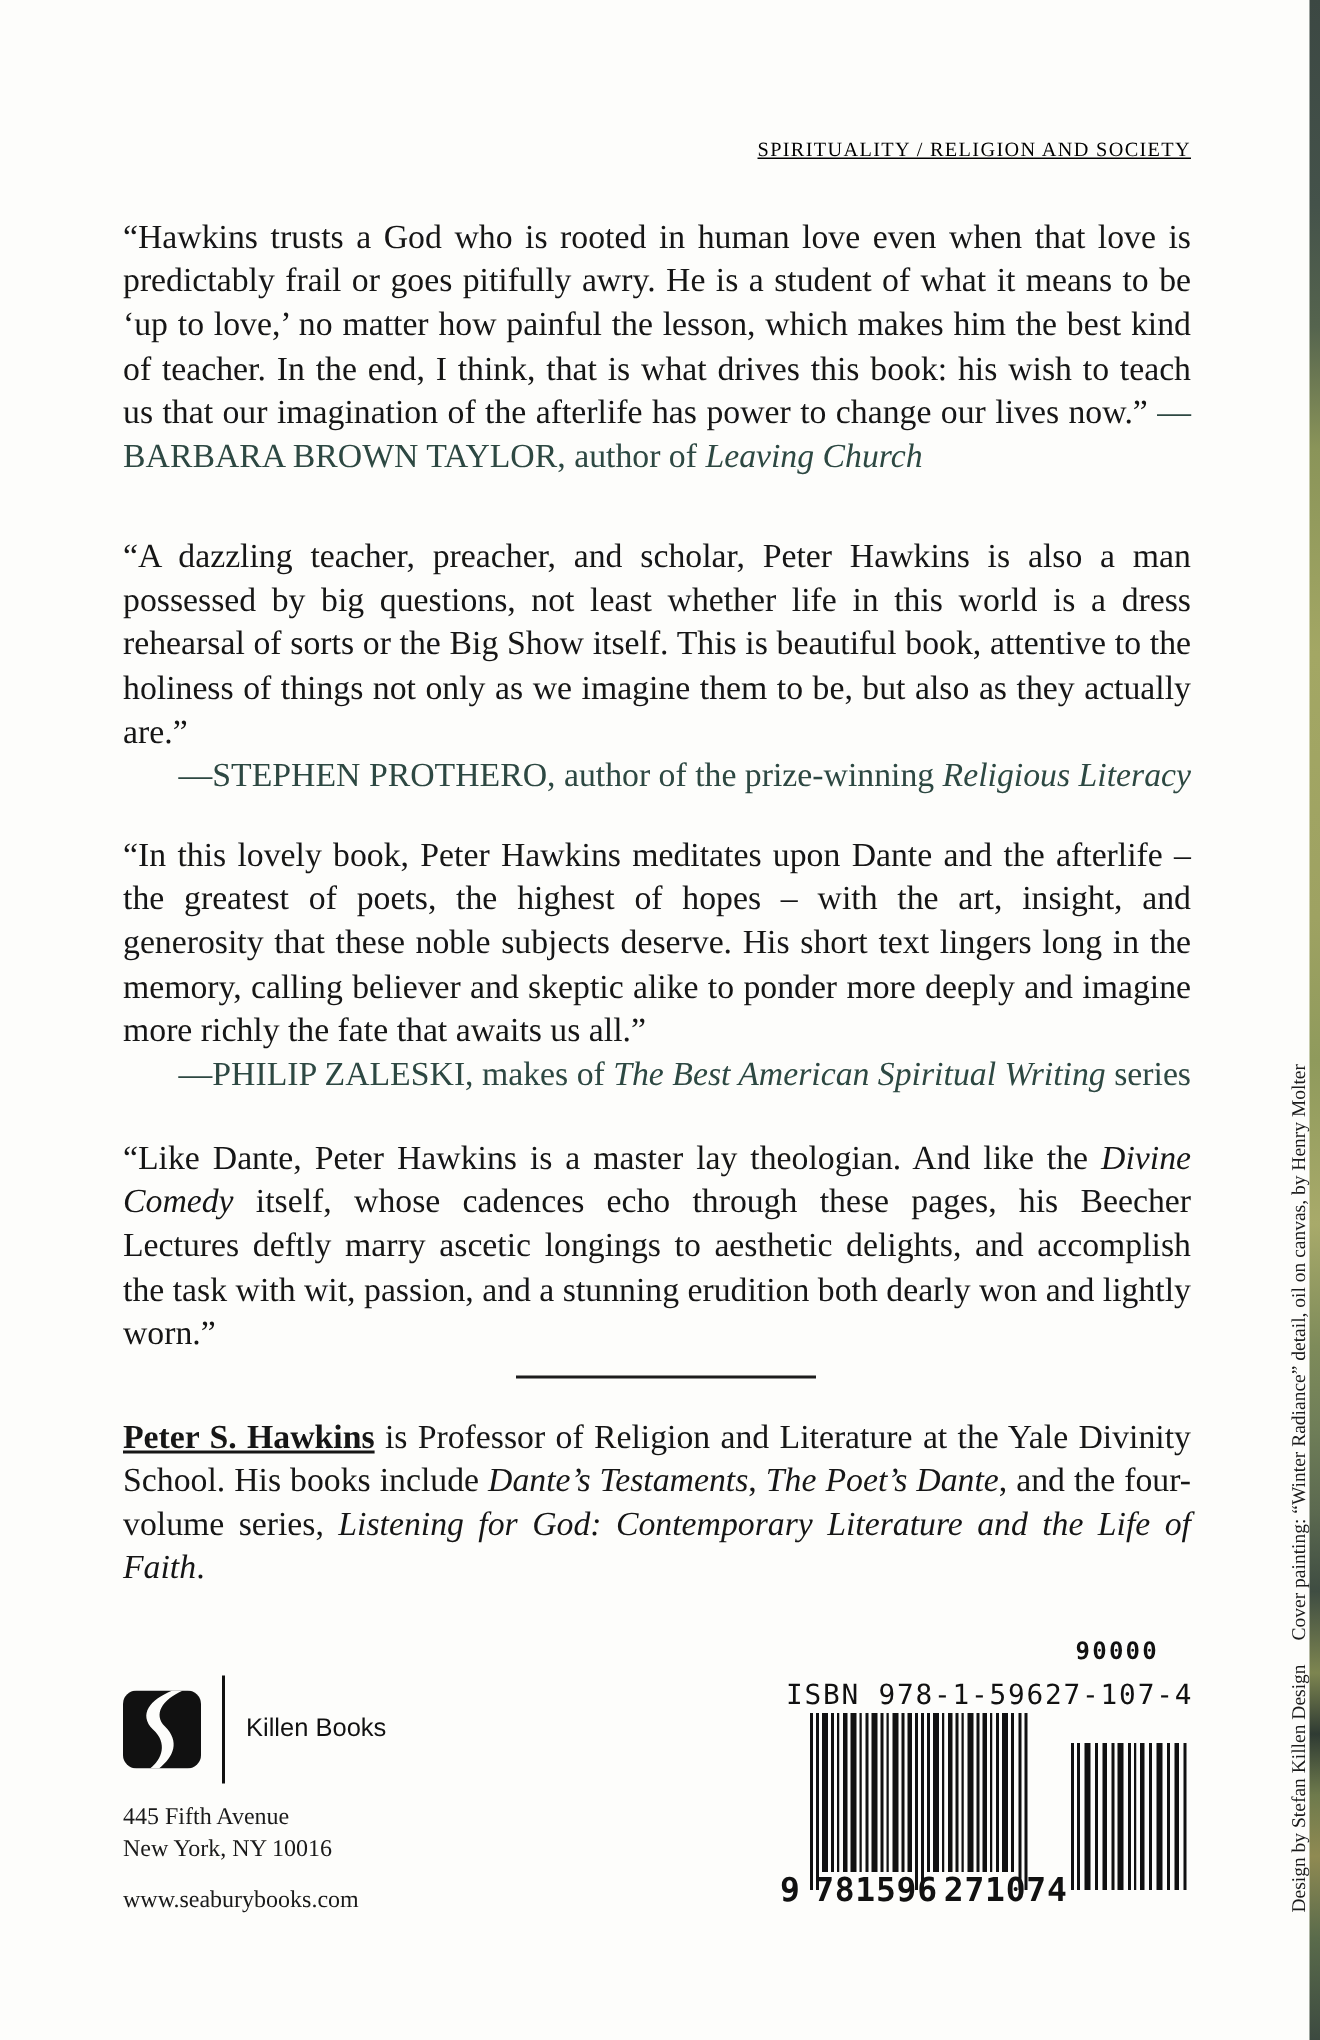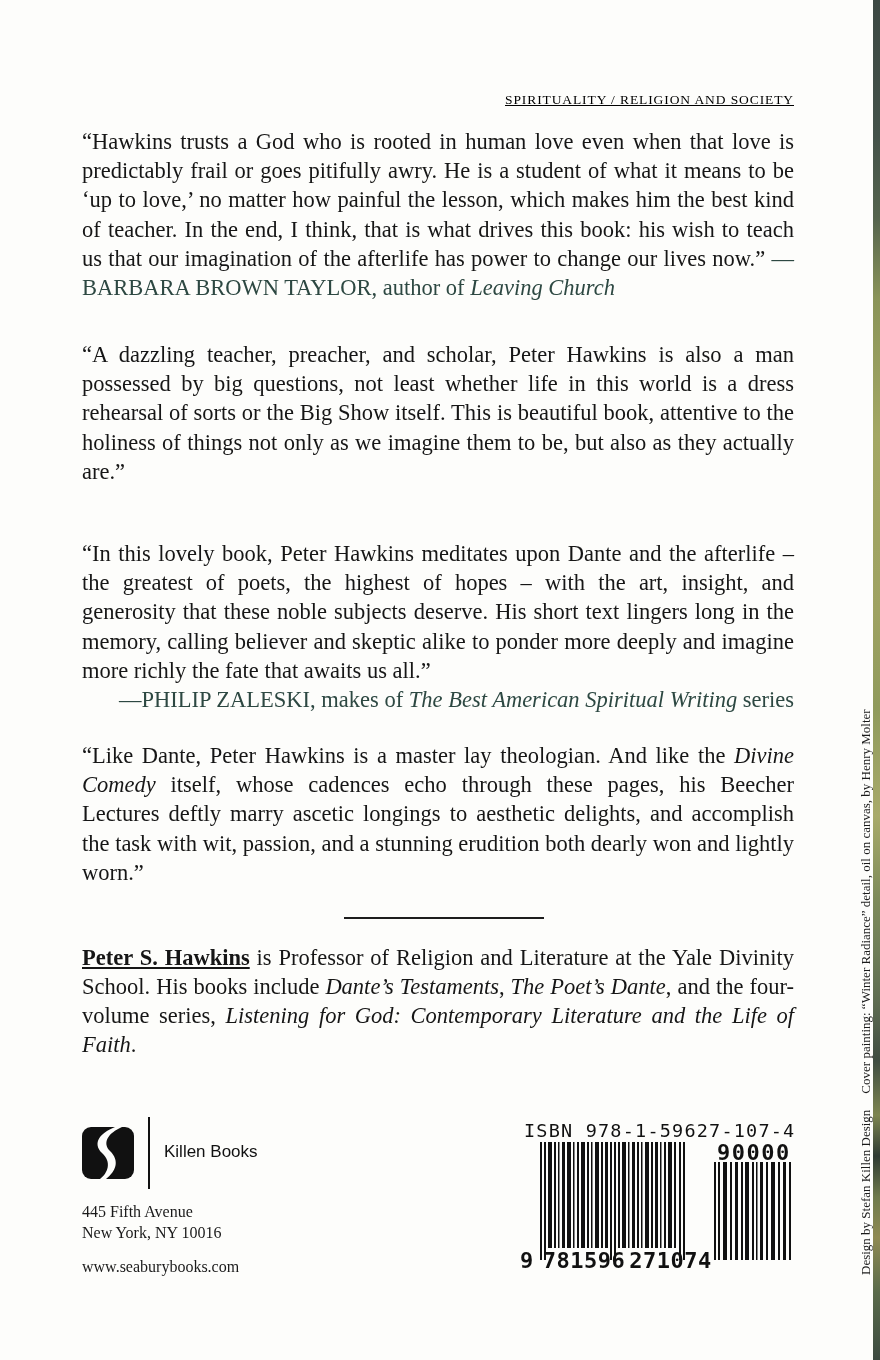--- a/index.html
+++ b/index.html
@@ -20,20 +20,21 @@
   .category {
     position: absolute; top: 92px; right: 86px;
     font-size: 13.5px; letter-spacing: 0.9px; color: #000000;
     text-transform: uppercase;
     text-decoration: underline;
   }
   .quote {
     position: absolute; left: 82px; width: 712px;
     font-size: 22.5px; line-height: 29.2px; text-align: justify;
     color: #161616;
+    margin-top: 16px;
   }
   .quote .attr { color: #2d4842; }
   .quote .attr-line { display: block; text-align: right; color: #2d4842; }
   .q1 { top: 127px; }
   .q2 { top: 340px; }
   .q3 { top: 539px; }
   .q4 { top: 741px; }
   .q4 .attr { float: right; }
   em { font-style: italic; }
   .separator {
@@ -69,23 +70,23 @@
   .barcode-main { position: absolute; left: 540px; top: 1142px; width: 146px; height: 118px; }
   .barcode-addon { position: absolute; left: 714px; top: 1162px; width: 78px; height: 98px; }
   .barcode-digits {
     position: absolute; left: 520px; top: 1248px;
     font-family: "DejaVu Sans Mono", "Liberation Mono", monospace;
     font-size: 22px; font-weight: bold; color: #111; letter-spacing: 0.5px;
   }
   .barcode-digits .lead { margin-right: 9px; }
   .barcode-digits .grp2 { margin-left: 4px; }
   .addon-digits {
-    position: absolute; left: 717px; top: 1140px;
+    position: absolute; left: 717px; top: 1091px;
     font-family: "DejaVu Sans Mono", "Liberation Mono", monospace;
-    font-size: 22px; font-weight: bold; letter-spacing: 1.5px; color: #111;
+    font-size: 16px; font-weight: bold; letter-spacing: 1.5px; color: #111;
   }
   .credits {
     position: absolute; left: 858px; top: 1275px;
     transform-origin: 0 0; transform: rotate(-90deg);
     white-space: nowrap; font-size: 13px; color: #1a1a1a;
   }
   .credits .gap { display: inline-block; width: 16px; }
 </style>
 </head>
 <body>
@@ -94,20 +95,21 @@
 
 <div class="category">SPIRITUALITY / RELIGION AND SOCIETY</div>
 
 <div class="quote q1">
   <span>“Hawkins trusts a God who is rooted in human love even when that love is predictably frail or goes pitifully awry. He is a student of what it means to be ‘up to love,’ no matter how painful the lesson, which makes him the best kind of teacher. In the end, I think, that is what drives this book: his wish to teach us that our imagination of the afterlife has power to change our lives now.”</span>
   <span class="attr"><span>—BARBARA BROWN TAYLOR</span><span>, author of </span><em>Leaving Church</em></span>
 </div>
 
 <div class="quote q2">
   <span>“A dazzling teacher, preacher, and scholar, Peter Hawkins is also a man possessed by big questions, not least whether life in this world is a dress rehearsal of sorts or the Big Show itself. This is beautiful book, attentive to the holiness of things not only as we imagine them to be, but also as they actually are.”</span>
+  <span class="attr-line"><span>—STEPHEN PROTHERO</span><span>, author of the prize-winning </span><em>Religious Literacy</em></span>
 </div>
 
 <div class="quote q3">
   <span>“In this lovely book, Peter Hawkins meditates upon Dante and the afterlife – the greatest of poets, the highest of hopes – with the art, insight, and generosity that these noble subjects deserve. His short text lingers long in the memory, calling believer and skeptic alike to ponder more deeply and imagine more richly the fate that awaits us all.”</span>
   <span class="attr-line"><span>—PHILIP ZALESKI</span><span>, makes of </span><em>The Best American Spiritual Writing</em><span> series</span></span>
 </div>
 
 <div class="quote q4">
   <span><span>“Like Dante, Peter Hawkins is a master lay theologian. And like the </span><em>Divine Comedy</em><span> itself, whose cadences echo through these pages, his Beecher Lectures deftly marry ascetic longings to aesthetic delights, and accomplish the task with wit, passion, and a stunning erudition both dearly won and lightly worn.”</span></span>
 </div>

